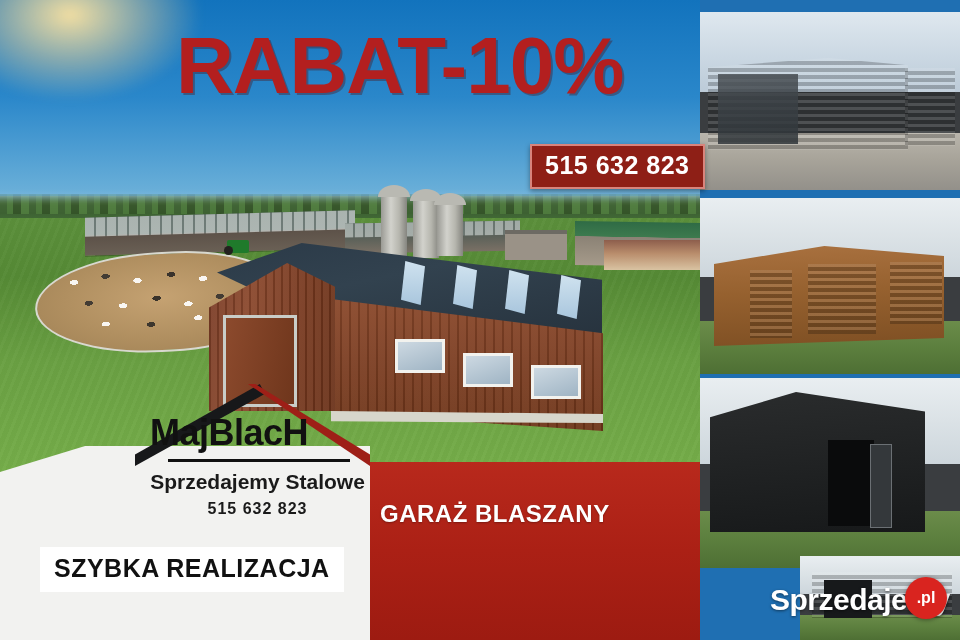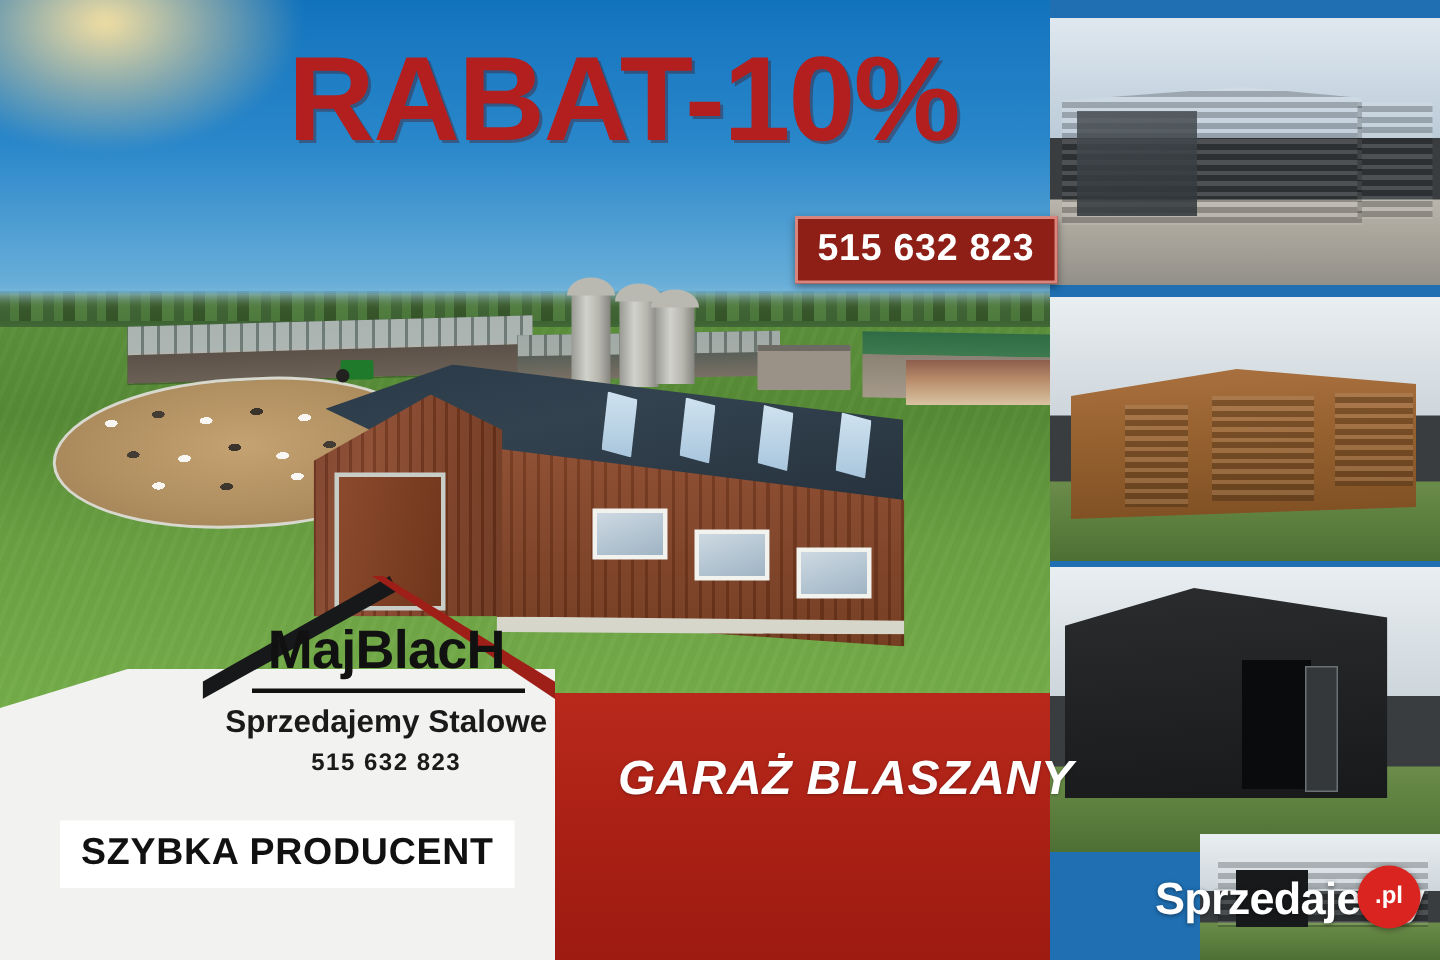--- a/index.html
+++ b/index.html
@@ -108,54 +108,54 @@
        background:linear-gradient(180deg,#dfe8ef 0%,#cbd8e3 55%,#bccbd8 100%);}
   .ph-sky.cloudy{background:linear-gradient(180deg,#e9eef1 0%,#dbe2e6 50%,#cdd6dc 100%);}
   .ph-ground{position:absolute;left:0;bottom:0;width:100%;height:32%;
        background:linear-gradient(180deg,#b9b5ac 0%,#a8a49a 45%,#93908a 100%);}
   .ph-grass{position:absolute;left:0;bottom:0;width:100%;height:30%;
        background:linear-gradient(180deg,#6b8c4a 0%,#5c7f3e 50%,#4e6f34 100%);}
   .gar-dark{position:absolute;background:linear-gradient(175deg,#4b5156 0%,#3c4247 42%,#2e3438 100%);}
   .slat-h{background-image:repeating-linear-gradient(180deg,rgba(255,255,255,.10) 0 3px,rgba(0,0,0,.22) 3px 7px);}
   .wood{background:linear-gradient(178deg,#a9713f 0%,#96612f 45%,#7e4f23 100%);}
   
-  .rabat{position:absolute;left:192px;top:26px;font-size:80px;font-weight:bold;color:#b31f1f;
+  .rabat{position:absolute;left:176px;top:26px;font-size:80px;font-weight:bold;color:#b31f1f;
        letter-spacing:-1px;line-height:1;text-shadow:2px 2px 0 rgba(80,10,10,.35);white-space:nowrap;}
   .cala{position:absolute;left:186px;top:134px;font-size:33px;font-weight:bold;color:#fff;
        letter-spacing:1.5px;text-shadow:0 0 14px rgba(255,255,255,.75),0 1px 2px rgba(0,0,0,.25);white-space:nowrap;}
   .phone-badge{position:absolute;left:530px;top:144px;padding:5px 13px 7px;background:#8e1f16;
        border:2px solid #d9847c;color:#fff;font-size:25px;font-weight:bold;letter-spacing:.5px;
        box-shadow:0 2px 5px rgba(0,0,0,.4);white-space:nowrap;}
   
   .white-panel{position:absolute;left:0;top:440px;width:370px;height:200px;background:#f2f2f0;
        clip-path:polygon(0 16%,23% 3%,100% 3%,100% 100%,0 100%);}
   .roof-black{position:absolute;left:135px;top:384px;width:130px;height:82px;background:#17181a;
        clip-path:polygon(96% 0,100% 12%,0 100%,0 86%);}
   .roof-red{position:absolute;left:248px;top:384px;width:122px;height:82px;background:#9e1f17;
        clip-path:polygon(0 0,6% 0,100% 86%,100% 100%);}
-  .logo-name{position:absolute;left:150px;top:412px;width:215px;text-align:center;
+  .logo-name{position:absolute;left:150px;top:412px;width:215px;
        font-size:36px;font-weight:bold;color:#111;letter-spacing:-.5px;}
   .logo-rule{position:absolute;left:168px;top:459px;width:182px;height:3px;background:#111;}
   .logo-sub{position:absolute;left:150px;top:470px;width:215px;text-align:center;
        font-size:21px;font-weight:bold;color:#1a1a1a;}
   .logo-phone{position:absolute;left:150px;top:500px;width:215px;text-align:center;
        font-size:16px;font-weight:bold;color:#1a1a1a;letter-spacing:1px;}
   .szybka{position:absolute;left:40px;top:547px;padding:7px 14px 9px;background:#fff;
        font-size:25px;font-weight:bold;color:#111;letter-spacing:.5px;white-space:nowrap;}
   
   .red-panel{position:absolute;left:368px;top:462px;width:332px;height:178px;
        background:linear-gradient(180deg,#b8291c 0%,#ab2015 50%,#9d1b11 100%);}
   .producent{position:absolute;left:393px;top:400px;width:248px;height:64px;
        background:#b3291d;border:2px solid #f0c9c4;border-radius:13px;
        display:flex;align-items:center;justify-content:center;
        font-size:32px;font-weight:bold;color:#fff;letter-spacing:.5px;
        box-shadow:0 3px 8px rgba(0,0,0,.32);}
   .red-line{position:absolute;color:#fff;font-weight:bold;white-space:nowrap;
        text-shadow:0 1px 2px rgba(0,0,0,.3);}
-  .red-line.l1{left:412px;top:500px;font-size:32px;letter-spacing:.5px;font-style:italic;}
+  .red-line.l1{left:380px;top:500px;font-size:24px;letter-spacing:.5px;}
   .red-line.l2{left:404px;top:572px;font-size:31px;letter-spacing:.5px;}
   
   .wm{position:absolute;left:770px;top:583px;font-size:30px;font-weight:bold;color:#fff;
        letter-spacing:-.5px;text-shadow:0 1px 3px rgba(0,0,0,.5);white-space:nowrap;}
   .wm-dot{position:absolute;left:905px;top:577px;width:42px;height:42px;border-radius:50%;
        background:#d9241f;color:#fff;font-size:16px;font-weight:bold;
        display:flex;align-items:center;justify-content:center;box-shadow:0 1px 4px rgba(0,0,0,.4);}
 </style>
 </head>
 <body>
@@ -242,18 +242,18 @@
   <div class="red-panel"></div>
   <div class="red-line l1">GARAŻ BLASZANY</div>
 
   <div class="white-panel"></div>
   <div class="roof-black"></div>
   <div class="roof-red"></div>
   <div class="logo-name">MajBlacH</div>
   <div class="logo-rule"></div>
   <div class="logo-sub">Sprzedajemy Stalowe</div>
   <div class="logo-phone">515 632 823</div>
-  <div class="szybka">SZYBKA PRODUCENT</div>
+  <div class="szybka">SZYBKA REALIZACJA</div>
 
   <div class="wm">Sprzedajemy</div>
   <div class="wm-dot">.pl</div>
 
 </div>
 
 </body></html>

